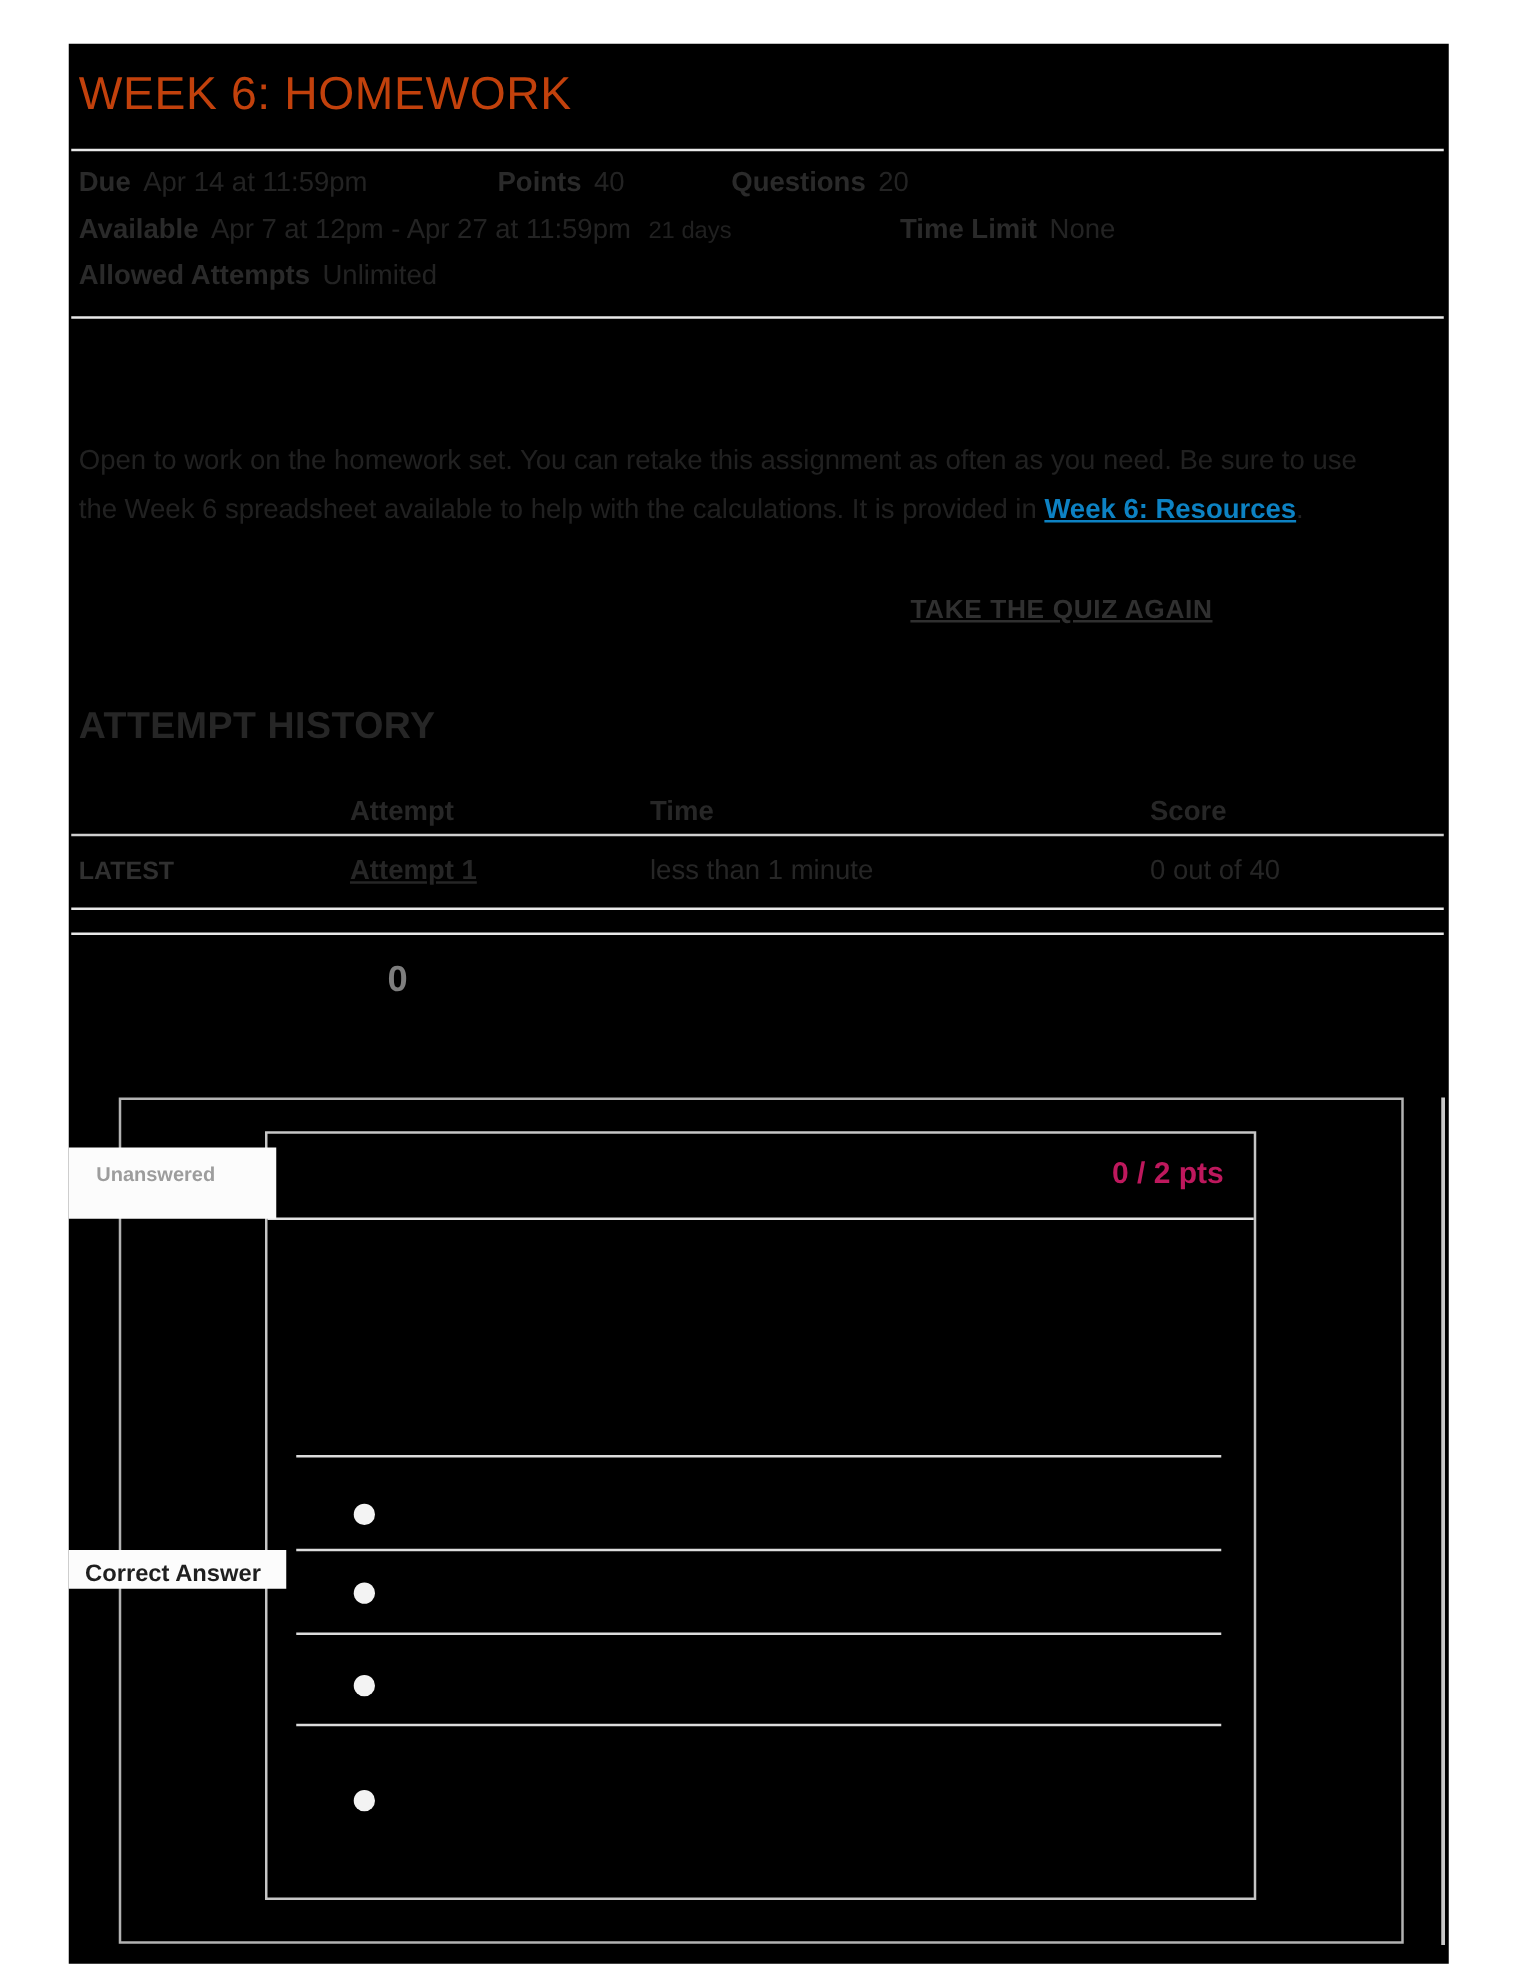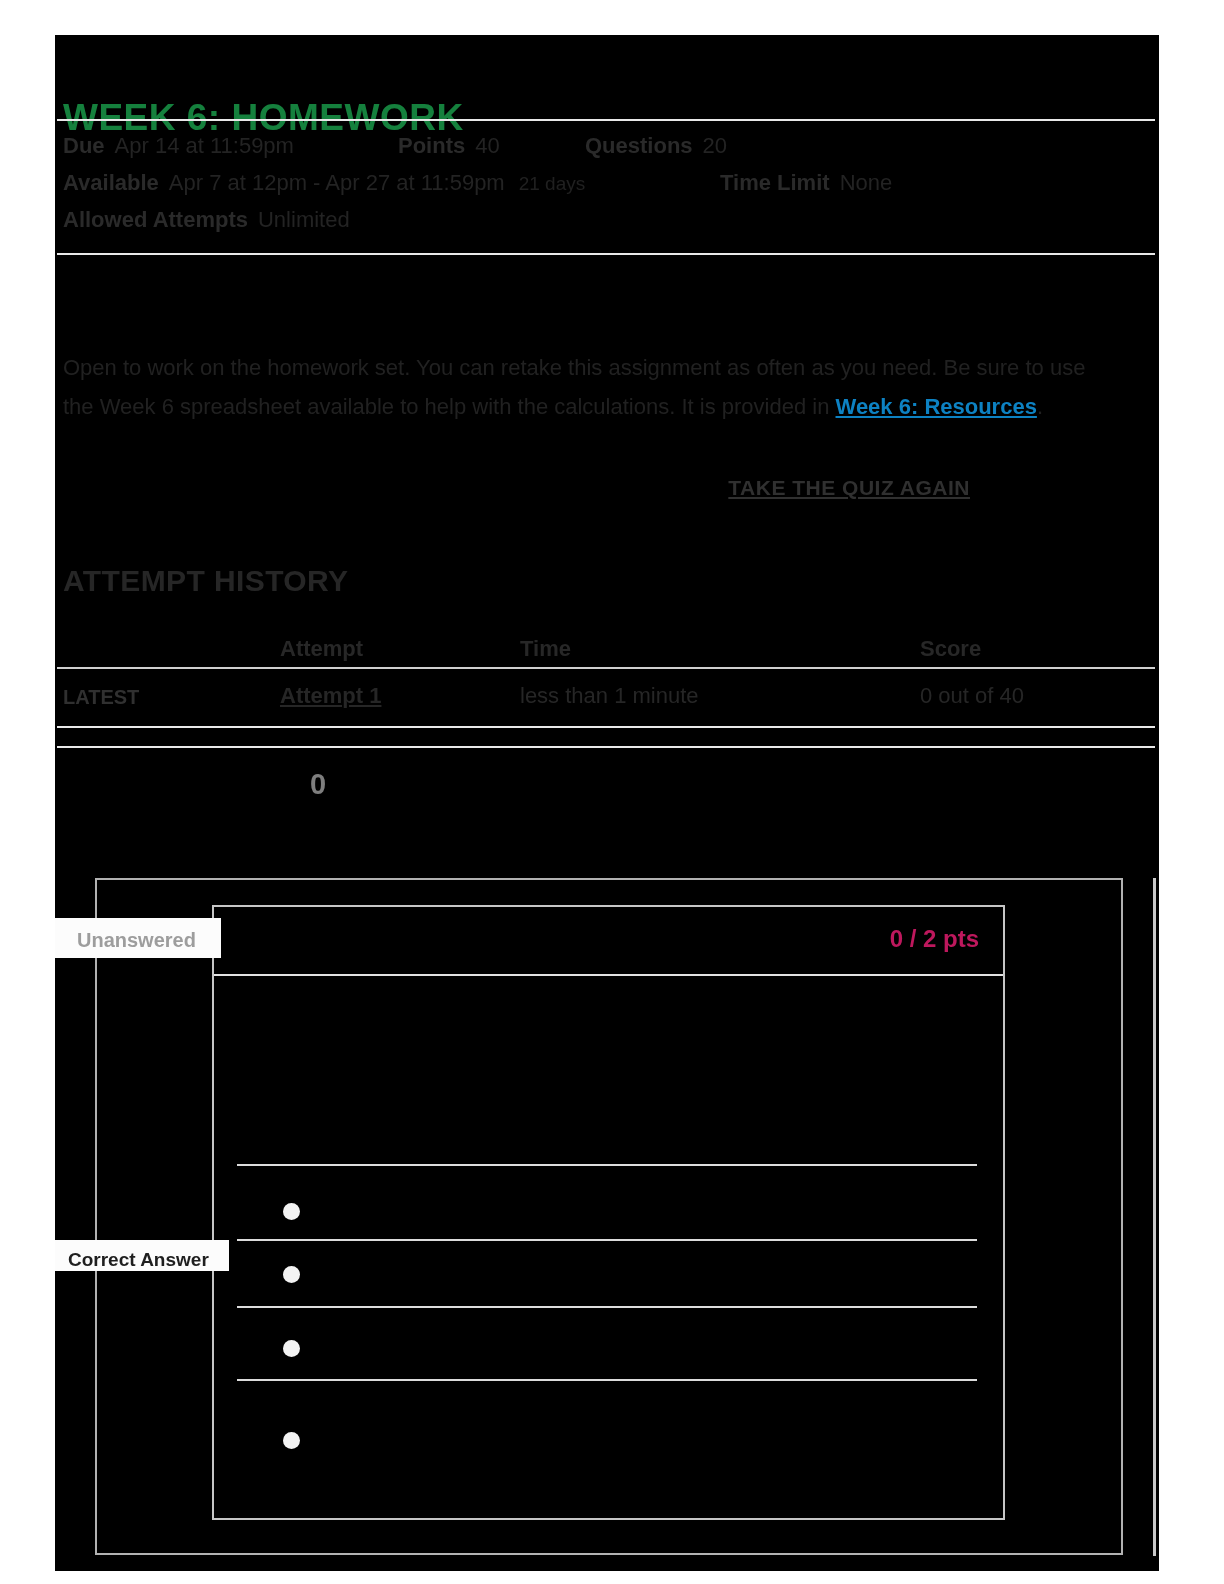--- a/index.html
+++ b/index.html
@@ -5,22 +5,22 @@
   * { margin:0; padding:0; box-sizing:border-box; }
   html,body { background:#ffffff; }
   body { font-family:"Liberation Sans", sans-serif; }
 
   .page { position:relative; width:1224px; height:1584px; background:#ffffff; overflow:hidden; }
   .backdrop { position:absolute; left:55px; top:35px; width:1104px; height:1536px; background:#000000; }
 
   .abs { position:absolute; }
 
   
-  .quiz-title { left:63px; top:54px; font-size:37px; font-weight:bold; color:#15803d;
-                text-transform:uppercase; letter-spacing:.5px;margin-top:43px; }
+  .quiz-title { left:63px; top:54px; font-size:37px; font-weight:normal; color:#c2410c;
+                text-transform:uppercase; letter-spacing:.5px; }
   .section-heading { font-size:30px; font-weight:bold; color:#262626; text-transform:uppercase; letter-spacing:.4px; }
   .instructions-heading { left:63px; top:281px; }
   .attempt-heading { left:63px; top:564px; }
 
   
   .divider { left:57px; width:1098px; height:2px; background:#e8e8e8; }
   .divider-1 { top:119px; }
   .divider-2 { top:253px; }
   .divider-th { top:667px; background:#cfcfcf; }
   .divider-row { top:726px; }
@@ -60,22 +60,22 @@
   .score-value { left:310px; top:768px; font-size:29px; font-weight:bold; color:#7e7e7e; }
 
   
   .outer-box { left:95px; top:878px; width:1028px; height:677px; border:2px solid #b2b2b2; background:transparent; }
   .question-card { left:212px; top:905px; width:793px; height:615px; border:2px solid #c6c6c6; background:transparent; }
   .card-header-line { left:214px; top:974px; width:789px; height:2px; background:#e2e2e2; }
   .question-name { left:238px; top:925px; font-size:22px; font-weight:bold; color:#1a1a1a; }
   .question-pts { left:212px; top:925px; width:793px; text-align:right; padding-right:26px;
                   font-size:24px; font-weight:bold; color:#be185d; }
 
-  .status-pill { left:55px; top:918px; width:166px; height:40px; background:#fcfcfc;
-                 color:#9d9d9d; font-size:20px; font-weight:bold; line-height:45px; padding-left:22px; }
+  .status-pill { left:55px; top:918px; width:166px; height:57px; background:#fcfcfc;
+                 color:#9d9d9d; font-size:16px; font-weight:bold; line-height:45px; padding-left:22px; }
   .correct-pill { left:55px; top:1240px; width:174px; height:31px; background:#fcfcfc;
                   color:#1f1f1f; font-size:19px; font-weight:bold; line-height:39px; padding-left:13px; }
 
   .opt-line { left:237px; width:740px; height:2px; background:#dcdcdc; }
   .opt-line-1 { top:1164px; }
   .opt-line-2 { top:1239px; }
   .opt-line-3 { top:1306px; }
   .opt-line-4 { top:1379px; }
 
   .radio { left:283px; width:17px; height:17px; border-radius:50%; background:#f3f3f3; cursor:pointer; }

